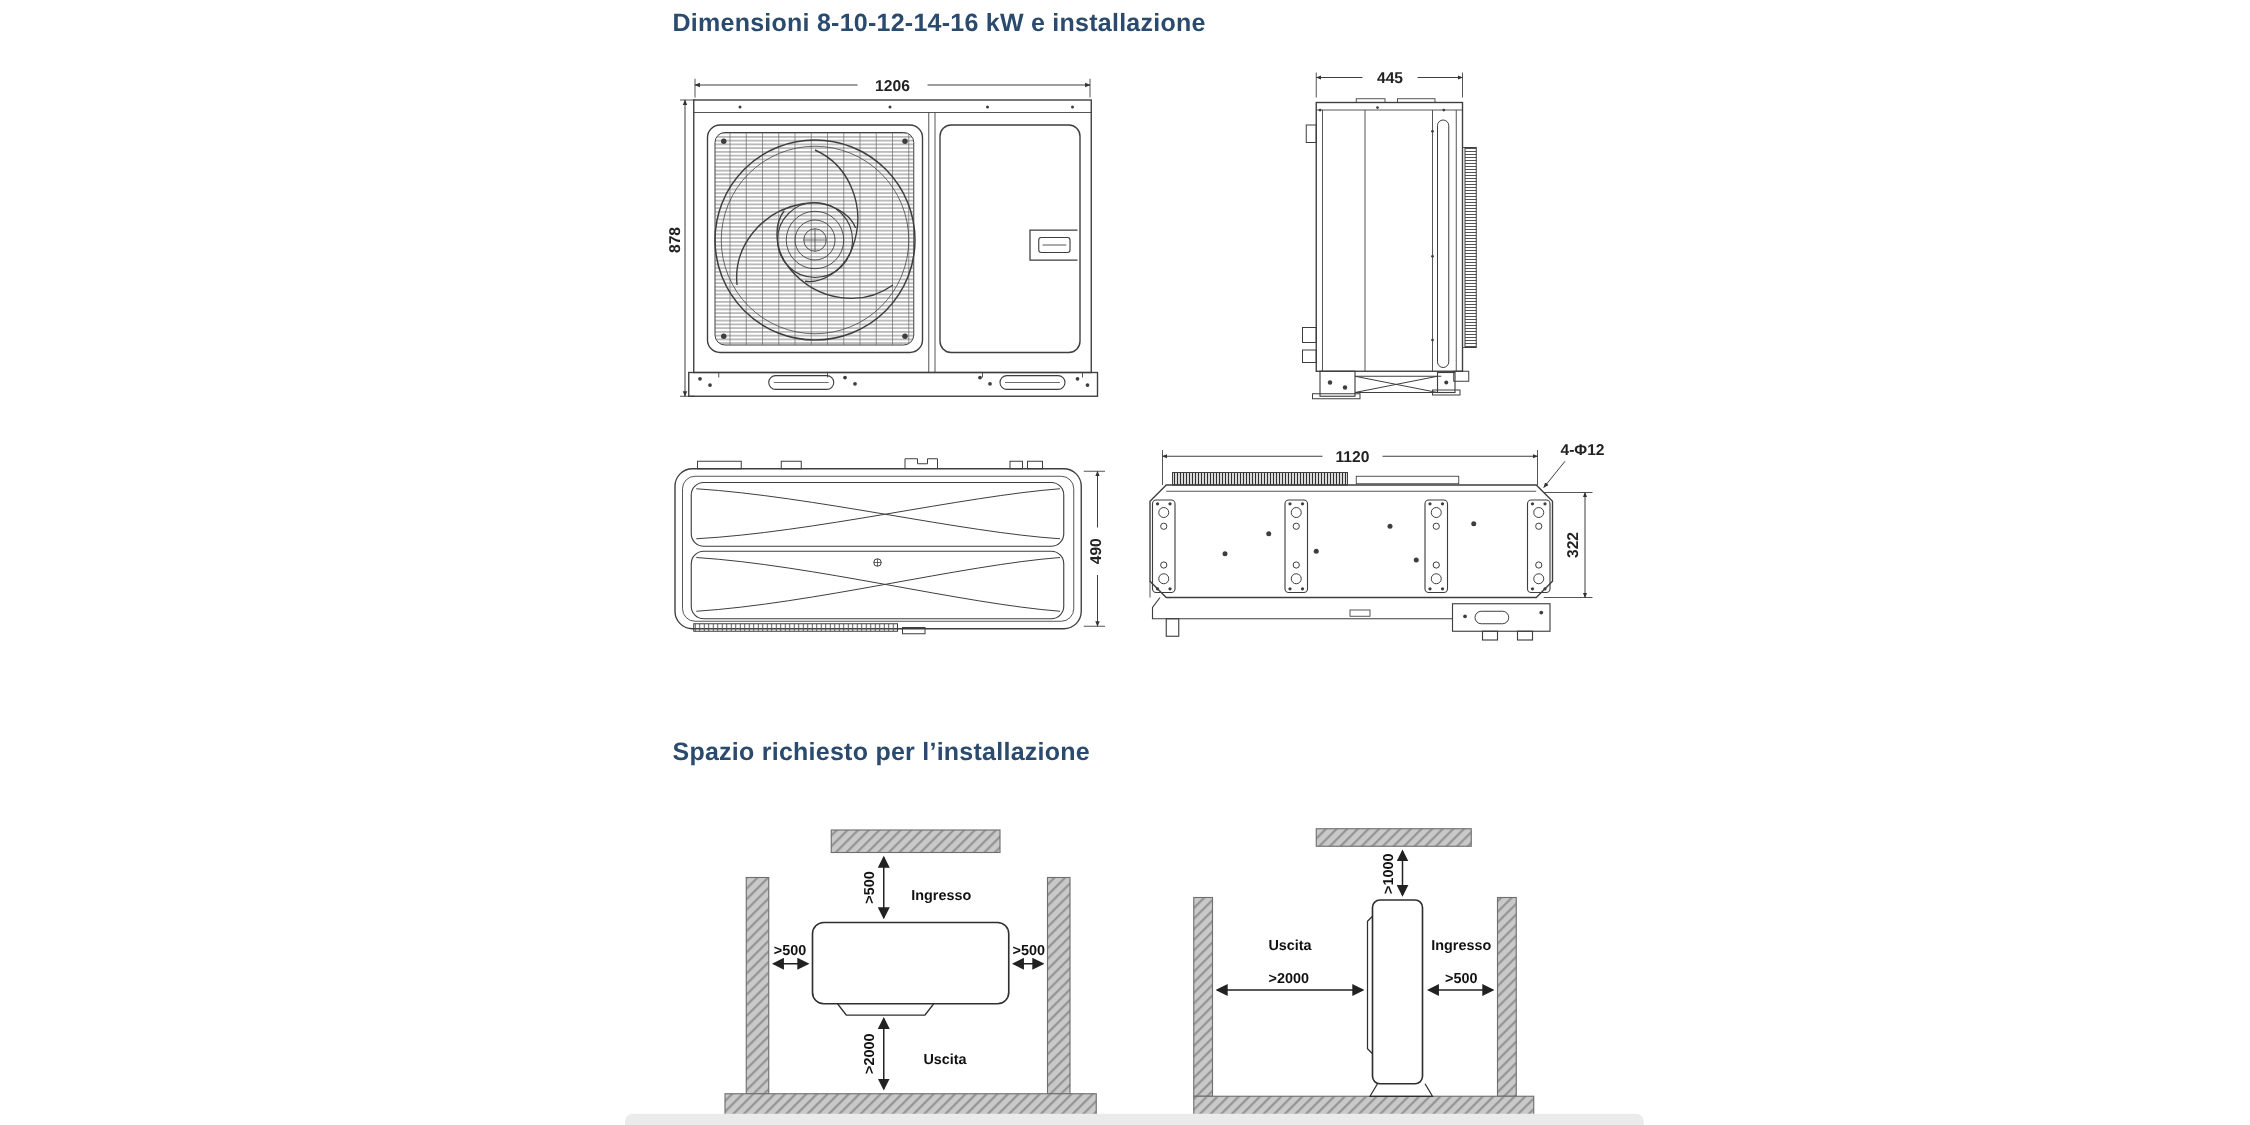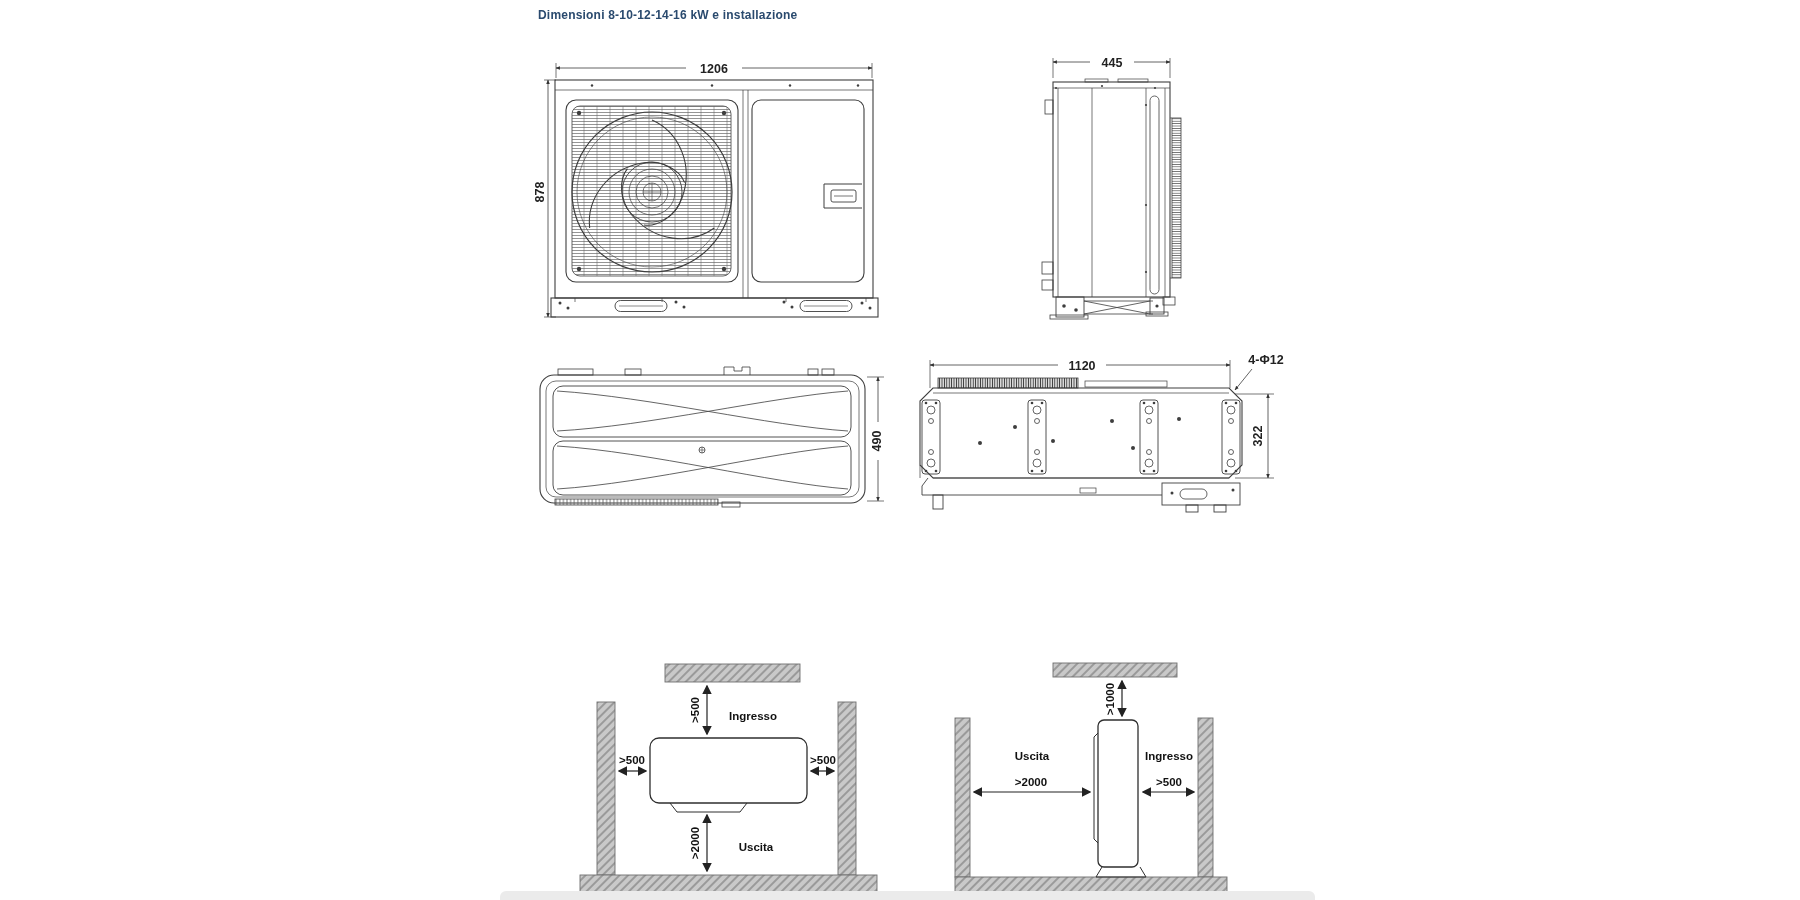--- a/index.html
+++ b/index.html
@@ -2,40 +2,41 @@
 <html><head>
 <meta charset="utf-8">
 <style>
   html,body { margin:0; padding:0; background:#ffffff; }
   .page {
     position:relative; width:1800px; height:900px; background:#ffffff;
     font-family:"Liberation Sans", sans-serif; overflow:hidden;
   }
   .title {
     position:absolute; margin:0; color:#2a4a6e;
-    font-size:12px; font-weight:700; letter-spacing:.2px;
+    font-size:20px; font-weight:700; letter-spacing:.2px;
     font-family:"Liberation Sans", sans-serif;
   }
   #title-dimensions { left:538px; top:8px; }
   #title-space      { left:538px; top:591px; }
   svg.canvas { position:absolute; left:0; top:0; }
   .dim  { font:600 12.5px "Liberation Sans", sans-serif; fill:#222; }
   .lbl  { font:600 11.5px "Liberation Sans", sans-serif; fill:#111; }
   .next-card {
     position:absolute; left:500px; top:891px; width:815px; height:9px;
     background:#ebebeb; border-radius:6px 6px 0 0;
   }
 </style>
 </head>
 <body>
 
 <div class="page">
 
   <h2 class="title" id="title-dimensions">Dimensioni 8-10-12-14-16 kW e installazione</h2>
 
+  <h2 class="title" id="title-space">Spazio richiesto per l’installazione</h2>
 
   <svg class="canvas" width="1800" height="900" viewBox="0 0 1800 900">
     <defs>
       <pattern id="hgrill" width="4" height="3" patternUnits="userSpaceOnUse">
         <path d="M0,1.5 H4" stroke="#5b5b5b" stroke-width="0.65"></path>
       </pattern>
       <pattern id="hfins" width="4" height="2.4" patternUnits="userSpaceOnUse">
         <path d="M0,1.2 H4" stroke="#3a3a3a" stroke-width="0.7"></path>
       </pattern>
       <pattern id="vfinsDark" width="2.4" height="10" patternUnits="userSpaceOnUse">

